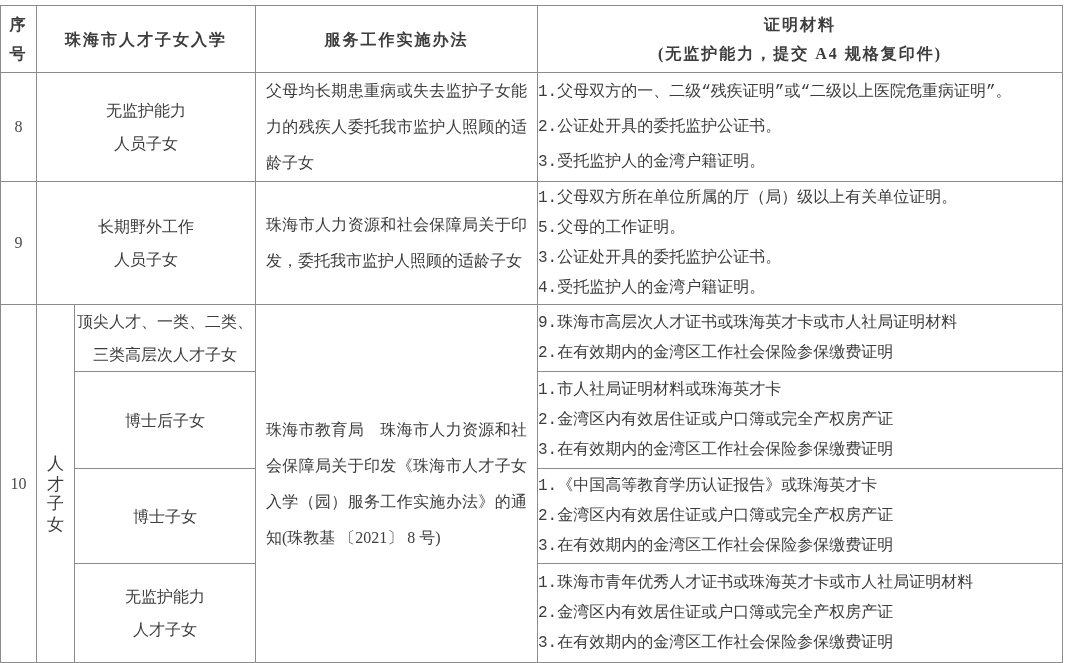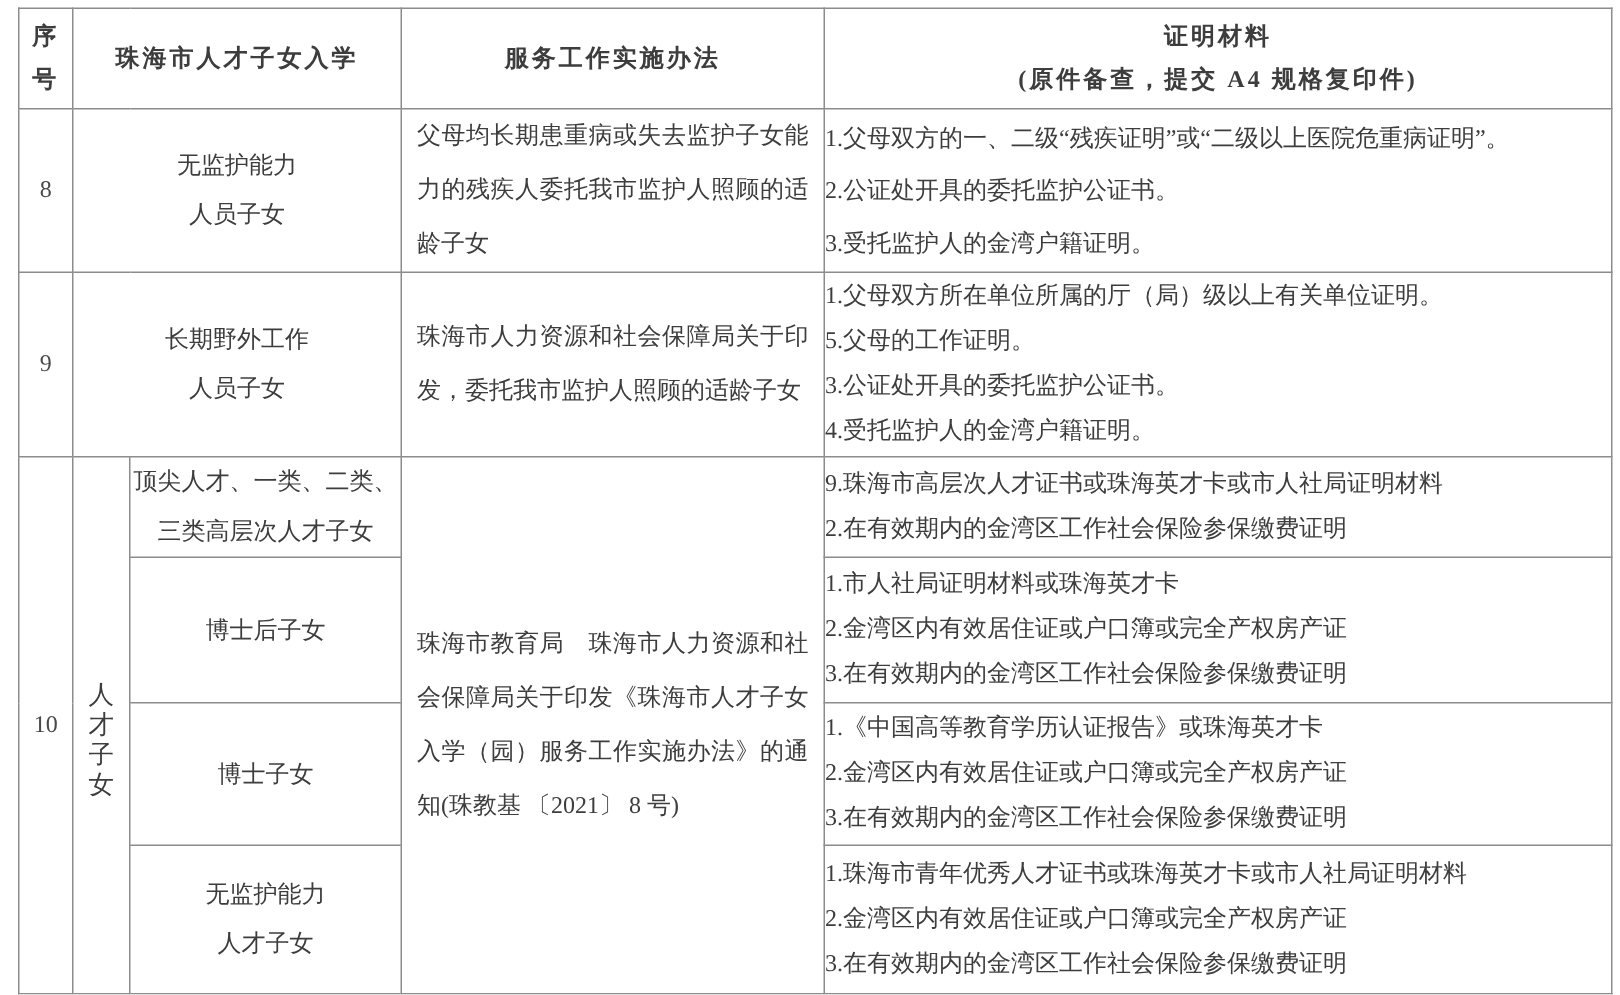--- a/index.html
+++ b/index.html
@@ -1,34 +1,34 @@
 <!DOCTYPE html>
 <html><head>
 <meta charset="utf-8">
 <style>
   html,body{margin:0;padding:0;}
   .page{
     width:1080px;height:663px;background:#ffffff;position:relative;overflow:hidden;
     font-family:"Liberation Serif","DejaVu Serif",serif;color:#3d3d3d;
   }
   table.doc{
-    position:absolute;left:12px;top:5px;width:1062px;
+    position:absolute;left:0;top:5px;width:1062px;
     border-collapse:collapse;table-layout:fixed;
   }
   table.doc td{
     border:1px solid #8c8c8c;vertical-align:middle;padding:0;
     font-size:16px;overflow:hidden;
   }
   .th{font-weight:bold;text-align:center;letter-spacing:2px;font-size:17px;line-height:29px;}
   .th-no{word-break:break-all;padding:0 8px;}
   .num{text-align:center;font-size:16px;color:#4a4a4a;}
   .cat{text-align:center;}
   .cat .cline{line-height:33px;}
   .basis .jtext{text-align:justify;line-height:36px;padding:0 10px;}
-  .materials{padding:0 6px 0 9px;}
+  .materials{padding:0 6px 0 9px;font-family:Liberation Mono, monospace;}
   .materials .mline{line-height:30px;text-align:left;}
   .r8 .mline{line-height:35px;}
   .vert-wrap{text-align:center;}
   .vert{
     display:inline-block;writing-mode:vertical-rl;text-orientation:upright;
     letter-spacing:20px;line-height:1;font-size:17px;
   }
 </style>
 </head>
 <body>
@@ -43,21 +43,21 @@
         <col style="width:525px">
     </colgroup>
 
     <tbody>
         <tr style="height:67px">
       <td class="th th-no">序号</td>
       <td class="th" colspan="2">珠海市人才子女入学</td>
       <td class="th">服务工作实施办法</td>
       <td class="th">
         <div>证明材料</div>
-        <div>(原件备查，提交 A4 规格复印件)</div>
+        <div>(无监护能力，提交 A4 规格复印件)</div>
       </td>
     </tr>
 
     <tr style="height:104px" class="r8">
       <td class="num">8</td>
       <td class="cat" colspan="2">
         <div class="cline">无监护能力</div>
         <div class="cline">人员子女</div>
       </td>
       <td class="basis">

